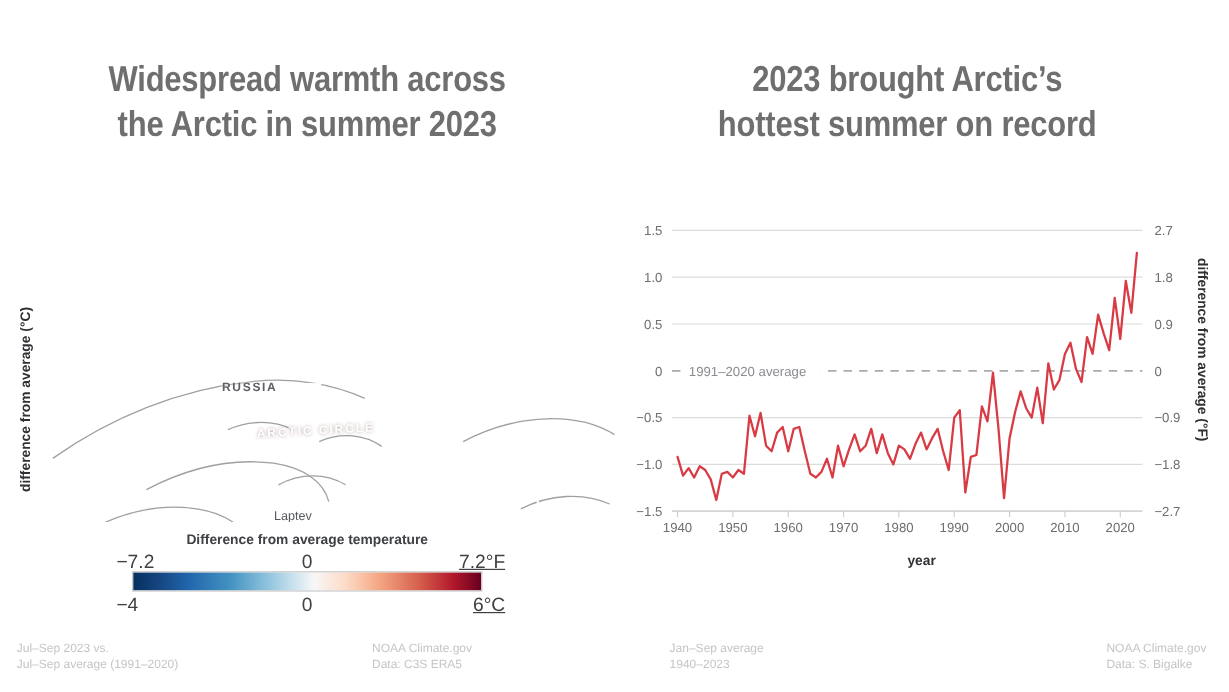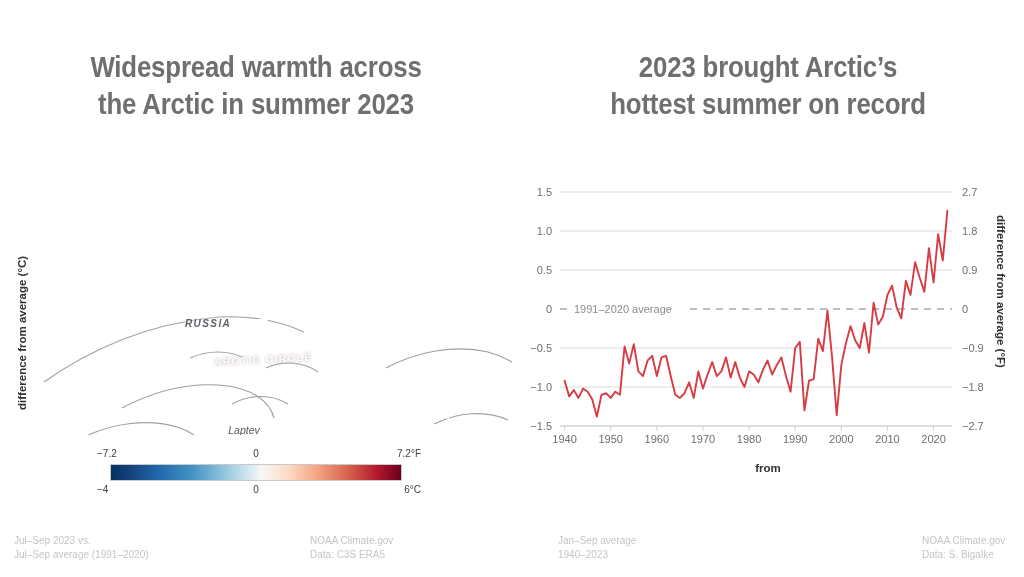--- a/index.html
+++ b/index.html
@@ -3,21 +3,21 @@
 <meta charset="utf-8">
 <style>
   html,body{margin:0;padding:0;}
   body{
     width:1024px;height:577px;background:#ffffff;
     font-family:"Liberation Sans", sans-serif;
     color:#6e6e6e;overflow:hidden;position:relative;
   }
   .panel{position:absolute;top:0;height:414px;width:512px;}
   .panel-left{left:0;}
-  .panel-right{left:512px;}
+  .panel-right{left:500px;}
 
   
   .title{
     position:absolute;left:0;width:512px;top:48px;
     text-align:center;
     font-family:"Liberation Sans", sans-serif;
     font-size:30px;line-height:37px;font-weight:700;
     color:#6f6f6f;letter-spacing:-0.2px;
     transform:scaleX(0.86);transform-origin:50% 50%;
   }
@@ -46,35 +46,35 @@
     box-shadow:inset 0 0 28px rgba(255,255,255,0.35);
   }
   .graticule{position:absolute;inset:0;border-radius:50%;opacity:.45;}
   .coast{position:absolute;inset:0;border-radius:50%;}
   .arctic-dash{position:absolute;inset:0;}
   .map-label{
     position:absolute;font-family:"Liberation Sans", sans-serif;
     color:#5f6166;font-size:10px;font-weight:600;white-space:nowrap;
     text-shadow:0 0 3px rgba(255,255,255,.75),0 0 6px rgba(255,255,255,.5);
   }
-  .map-label.sea{font-style:italic;font-weight:400;letter-spacing:0px;font-size:10.5px;text-align:center;color:#55585e;}
-  .map-label.country{letter-spacing:1.4px;font-style:italic;}
+  .map-label.sea{font-weight:400;letter-spacing:0px;font-size:10.5px;text-align:center;color:#55585e;}
+  .map-label.country{letter-spacing:1.4px;}
   .map-label.arctic{
     color:#ffffff;letter-spacing:1.6px;font-weight:700;font-size:10px;
     text-shadow:0 0 3px rgba(120,80,80,.55);
   }
 
   
   .cb{position:absolute;left:0;width:512px;top:444px;}
   .cb-title{text-align:center;font-size:11.5px;font-weight:700;color:#3f4145;}
   .cb-row{position:relative;width:290px;margin:4px auto 0;height:14px;}
-  .cb-row span{position:absolute;font-size:10px;color:#3f4145;top:0;}
+  .cb-row span{position:absolute;font-size:16px;color:#3f4145;top:0;}
   .cb-row .lo{left:-14px;}
   .cb-row .mid{left:50%;transform:translateX(-50%);}
-  .cb-row .hi{right:-20px;}
+  .cb-row .hi{right:-20px;text-decoration:underline;}
   .cb-bar{
     width:290px;height:15px;margin:2px auto 0;
     border:1px solid #c9c9c9;
     background:linear-gradient(to right,
       #053061 0%, #15447e 7%, #2166ac 16%, #4393c3 28%,
       #92c5de 39%, #d1e5f0 47%, #f7f7f7 52%,
       #fddbc7 61%, #f4a582 71%, #d6604d 82%, #b2182b 92%, #67001f 100%);
   }
 
   
@@ -153,20 +153,21 @@
       </svg>
 
       <div class="map-label country" style="left:203px;top:146px;">RUSSIA</div>
       <div class="map-label arctic" style="left:232px;top:182px;transform:rotate(-3deg);">ARCTIC CIRCLE</div>
       <div class="map-label sea" style="left:232px;top:252px;width:60px;">Laptev</div>
 
     </div>
   </div>
 
   <div class="cb">
+    <div class="cb-title">Difference from average temperature</div>
     <div class="cb-row">
       <span class="lo">−7.2</span>
       <span class="mid">0</span>
       <span class="hi">7.2°F</span>
     </div>
     <div class="cb-bar"></div>
     <div class="cb-row" style="margin-top:3px;">
       <span class="lo">−4</span>
       <span class="mid">0</span>
       <span class="hi">6°C</span>
@@ -224,21 +225,21 @@
       <text x="450" y="211" text-anchor="start" font-size="11" fill="#6c6e72" font-family="&quot;Liberation Sans&quot;, sans-serif">−1.8</text>
       <text x="450" y="250" text-anchor="start" font-size="11" fill="#6c6e72" font-family="&quot;Liberation Sans&quot;, sans-serif">−2.7</text>
       <rect x="58" y="122" width="114" height="14" fill="#ffffff"></rect>
       <text x="62" y="133" font-size="11" fill="#8a8c90" font-family="&quot;Liberation Sans&quot;, sans-serif">1991–2020 average</text>
       <polyline points="52.61,200.76 57.22,216.36 61.84,210.12 66.45,217.92 71.06,208.56 75.67,211.68 80.28,219.48 84.89,236.64 89.51,214.80 94.12,213.24 98.73,217.92 103.34,211.68 107.95,214.80 112.56,166.44 117.18,183.60 121.79,164.10 126.40,191.40 131.01,196.08 135.62,180.48 140.24,175.80 144.85,196.08 149.46,177.36 154.07,175.80 158.68,196.08 163.29,214.80 167.91,217.92 172.52,213.24 177.13,202.32 181.74,217.92 186.35,191.40 190.96,208.56 195.58,194.52 200.19,182.04 204.80,196.08 209.41,191.40 214.02,177.36 218.64,197.64 223.25,182.04 227.86,197.64 232.47,207.00 237.08,191.40 241.69,194.52 246.31,202.32 250.92,189.84 255.53,180.48 260.14,194.52 264.75,185.16 269.36,177.36 273.98,196.08 278.59,211.68 283.20,168.00 287.81,161.76 292.42,230.40 297.04,200.76 301.65,199.20 306.26,158.64 310.87,171.12 315.48,130.56 320.09,177.36 324.71,235.08 329.32,185.16 333.93,163.32 338.54,146.16 343.15,160.20 347.76,168.00 352.38,143.04 356.99,172.68 361.60,122.76 366.21,144.60 370.82,136.80 375.44,114.96 380.05,105.60 384.66,127.44 389.27,138.36 393.88,100.92 398.49,114.96 403.11,82.20 407.72,97.80 412.33,111.84 416.94,68.16 421.55,102.48 426.16,54.12 430.78,80.64 435.39,30.72" fill="none" stroke="#d93b45" stroke-width="1.9" stroke-linejoin="round" stroke-linecap="round"></polyline>
     </svg>
 </div>
 
 <div class="yaxis-title left">difference from average (°C)</div>
 <div class="yaxis-title right">difference from average (°F)</div>
-<div class="xaxis-title">from</div>
+<div class="xaxis-title">year</div>
 
 <div class="foot l1">Jul–Sep 2023 vs.
 Jul–Sep average (1991–2020)</div>
 <div class="foot r1">NOAA Climate.gov
 Data: C3S ERA5</div>
 <div class="foot l2">Jan–Sep average
 1940–2023</div>
 <div class="foot r2">NOAA Climate.gov
 Data: S. Bigalke</div>
 

